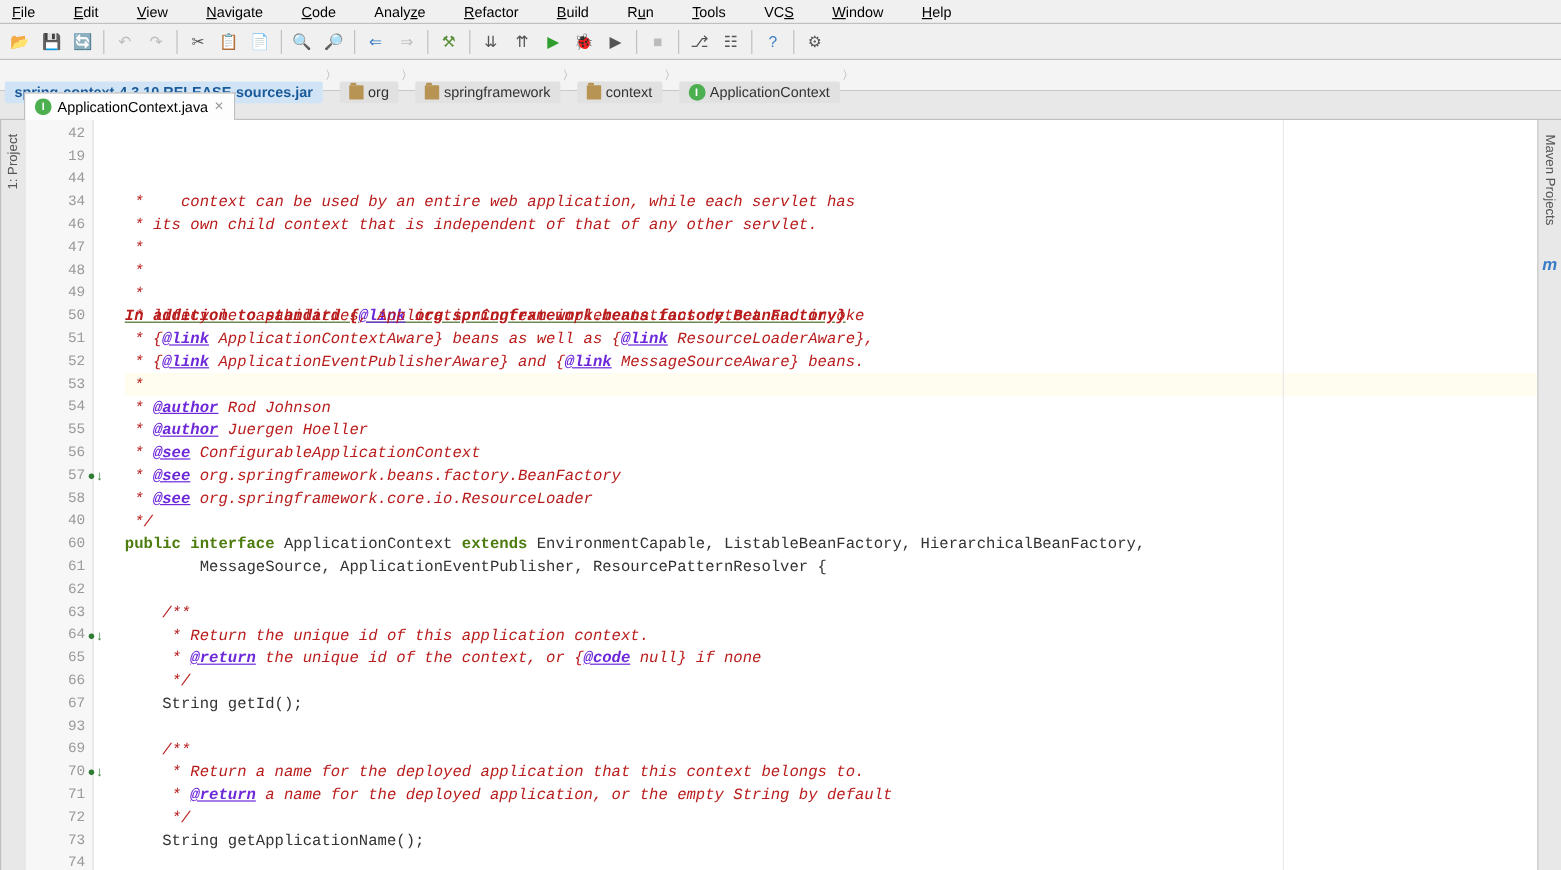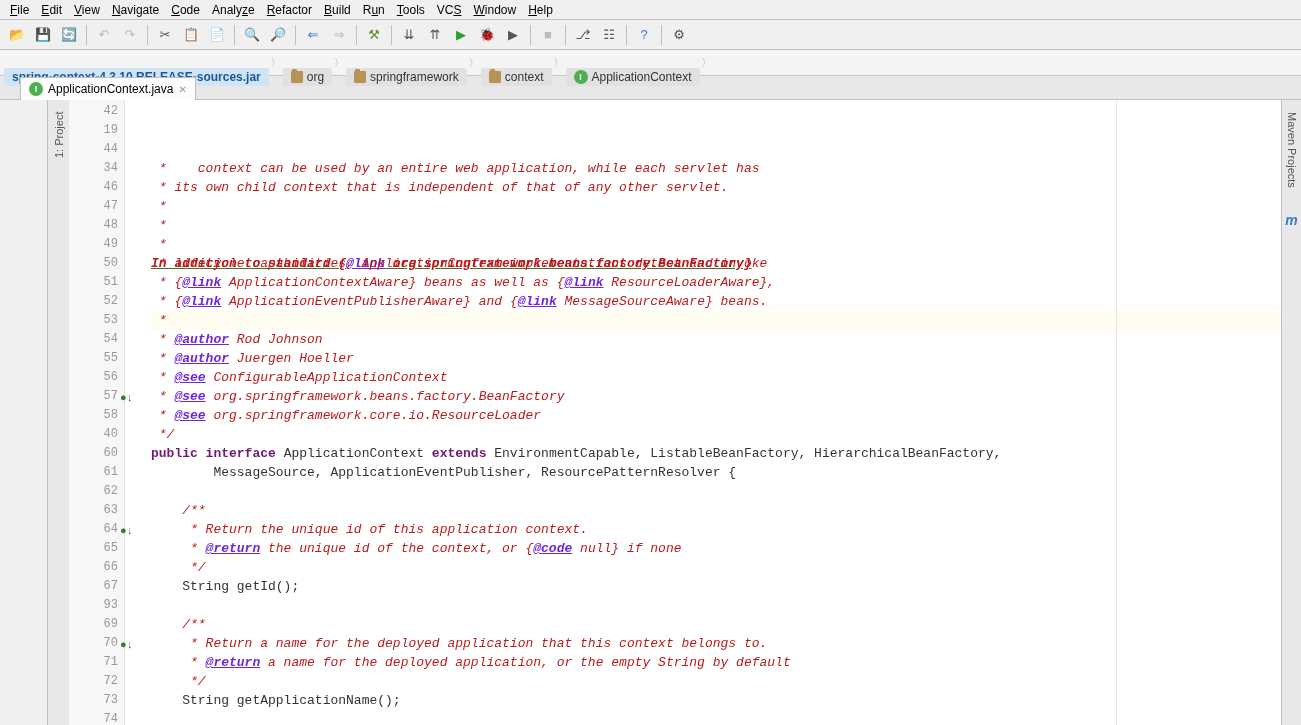--- a/index.html
+++ b/index.html
@@ -7,21 +7,21 @@
   font-family: "Segoe UI", Tahoma, sans-serif;
   font-size: 12px;
   background: #f0f0f0;
   color: #000;
   overflow: hidden;
   width: 1301px;
   height: 725px;
 }
 .menubar {
   display: flex;
-  gap: 0;
+  gap: 20px;
   padding: 0 4px;
   background: #f0f0f0;
   border-bottom: 1px solid #c0c0c0;
   height: 20px;
   align-items: center;
 }
 .menubar span { padding: 1px 6px; cursor: default; }
 .menubar span u { text-decoration: underline; }
 .toolbar {
   display: flex;
@@ -91,21 +91,20 @@
 .tab .close { color: #999; font-size: 10px; }
 .tab .ticon {
   width: 14px; height: 14px; border-radius: 7px;
   background: #4caf50; color: #fff;
   font-size: 9px; font-weight: bold;
   display: inline-flex; align-items: center; justify-content: center;
 }
 .main {
   display: flex;
   height: calc(725px - 20px - 30px - 26px - 24px);
-  margin-left: 47px;
 }
 .left-gutter {
   width: 22px;
   background: #e8e8e8;
   border-right: 1px solid #c0c0c0;
   writing-mode: vertical-rl;
   transform: rotate(180deg);
   display: flex;
   justify-content: flex-end;
   align-items: center;
@@ -146,21 +145,21 @@
   line-height: 19px;
   white-space: pre;
   color: #333;
   position: relative;
 }
 .code .line { display: block; height: 19px; }
 .code .hl { background: #fefdef; display: block; width: 100%; }
 .c-comment { color: #b91c1c; font-style: italic; }
 .c-tag { color: #4a6e2a; font-weight: bold; font-style: italic; text-decoration: underline; }
 .c-doctag { color: #6d28d9; font-style: italic; text-decoration: underline; font-weight: bold; }
-.c-kw { color: #701a75; font-weight: bold; }
+.c-kw { color: #4d7c0f; font-weight: bold; }
 .right-margin {
   position: absolute;
   left: 991px; top: 0; bottom: 0;
   border-left: 1px solid #e8e8e8;
 }
 .right-gutter {
   width: 20px;
   background: #e8e8e8;
   border-left: 1px solid #c0c0c0;
   writing-mode: vertical-rl;

